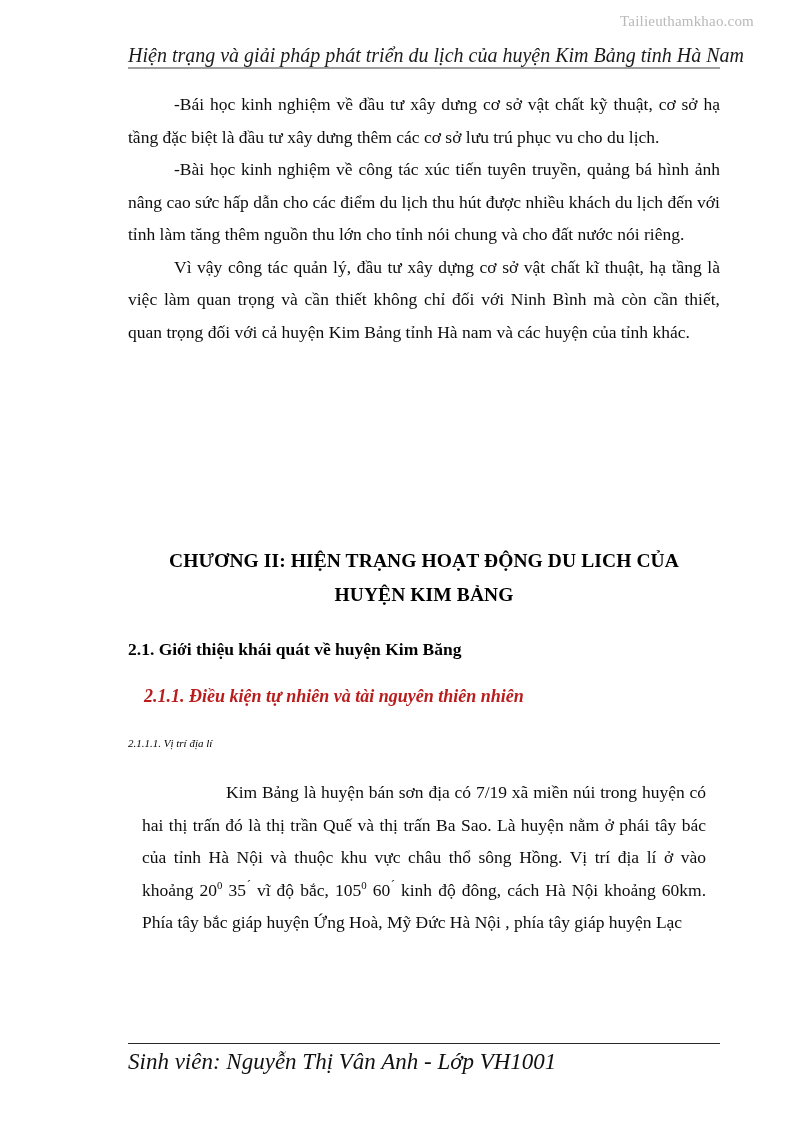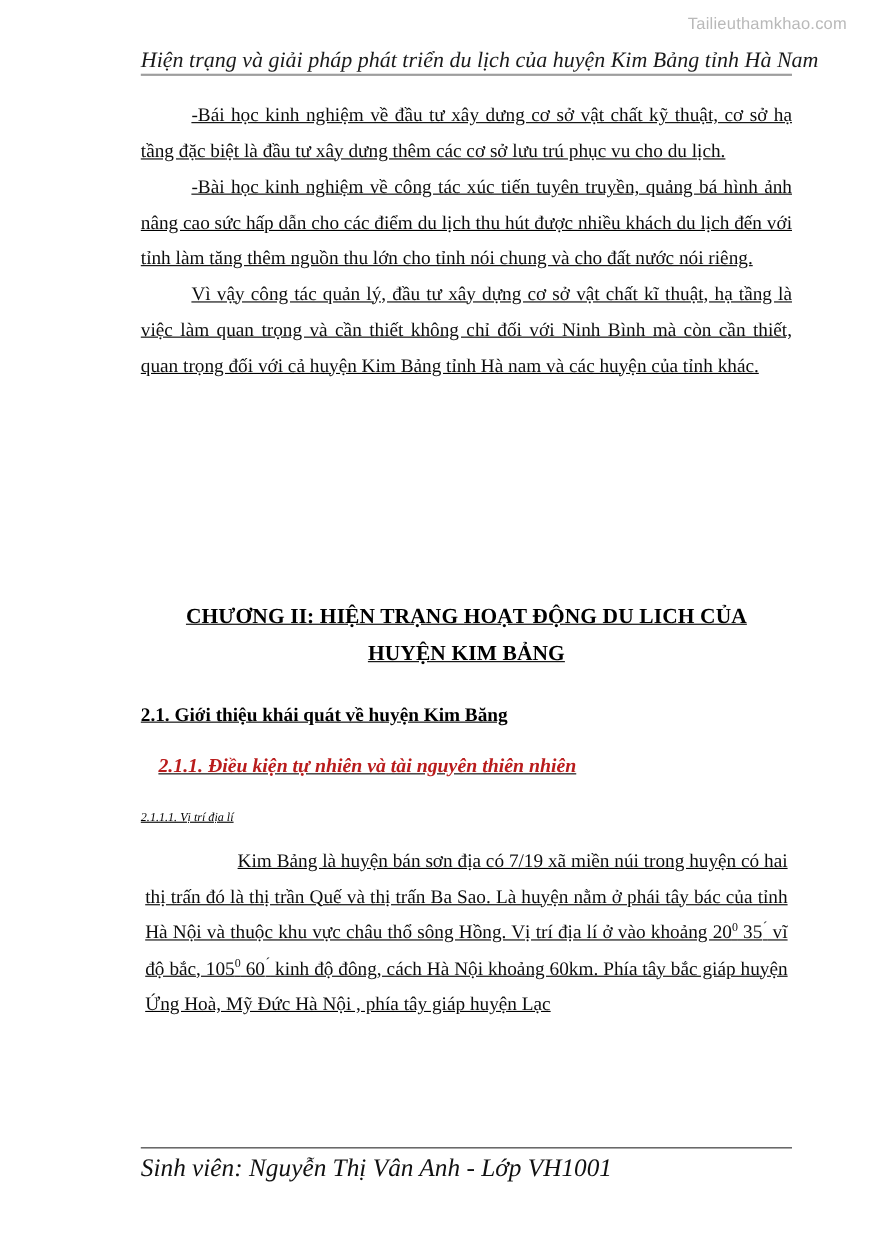--- a/index.html
+++ b/index.html
@@ -19,22 +19,22 @@
   .page {
     position: absolute;
     inset: 0;
     background: #ffffff;
   }
 
   
   .watermark {
     position: absolute;
     top: 13px;
-    right: 24px;
-    font-family: Liberation Sans, sans-serif;
+    right: 40px;
+    font-family: Liberation Serif, serif;
     font-size: 15px;
     letter-spacing: 0.2px;
     color: #b9b9b9;
     white-space: nowrap;
     user-select: none;
   }
 
   
   .header {
     position: absolute;
@@ -55,21 +55,20 @@
     border-bottom: 2px solid #9e9e9e;
     width: 100%;
   }
 
   
   .content {
     position: absolute;
     top: 88px;
     left: 128px;
     width: 592px;
-    text-decoration: underline;
   }
 
   p.body-par {
     margin: 0;
     font-size: 17.5px;
     line-height: 32.5px;
     text-align: justify;
     text-justify: inter-word;
     text-indent: 46px;
     color: #0d0d0d;
@@ -114,21 +113,21 @@
     line-height: 30px;
     font-weight: normal;
     font-style: italic;
     text-align: left;
     color: #000;
   }
 
   .gap-small { height: 4px; }
 
   p.last-par {
-    margin: 4px;
+    margin: 14px;
     font-size: 17.5px;
     line-height: 32.5px;
     text-align: justify;
     text-indent: 84px;
     color: #0d0d0d;
   }
 
   sup.deg {
     font-size: 0.62em;
     vertical-align: super;

